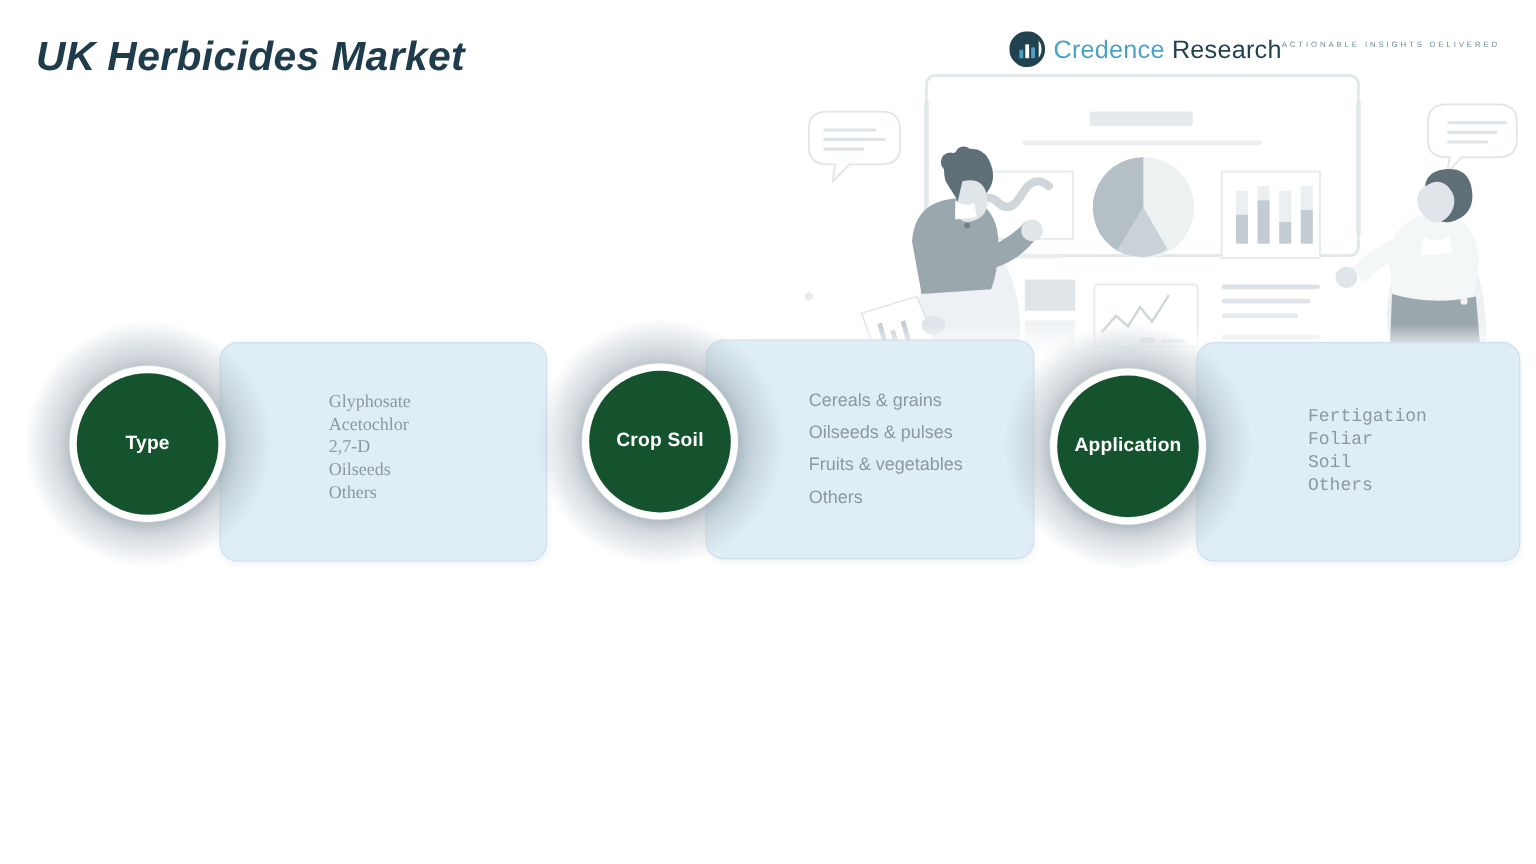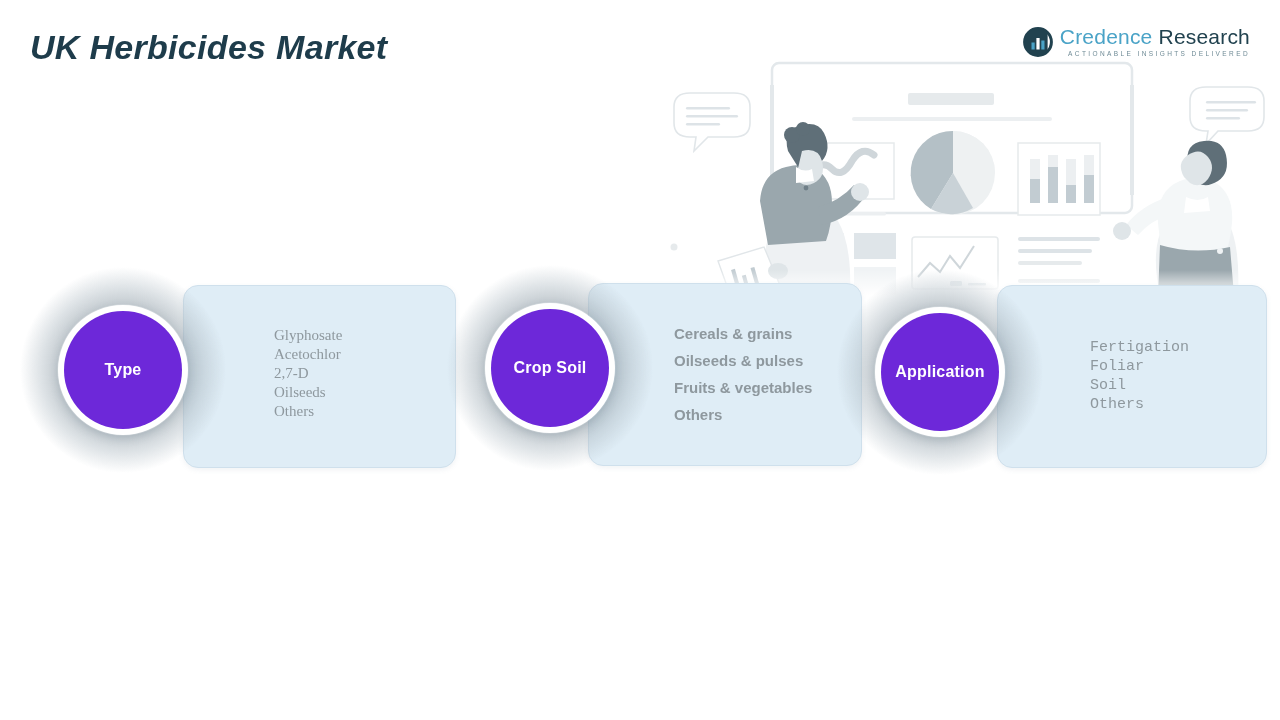--- a/index.html
+++ b/index.html
@@ -11,21 +11,21 @@
   .stage{position:absolute;left:0;top:0;width:1280px;height:720px;}
 
   
   .page-title{
     position:absolute;left:30px;top:28px;
     font-size:34px;font-weight:bold;font-style:italic;
     color:#1e3c4b;letter-spacing:.3px;white-space:nowrap;
   }
   .logo{position:absolute;right:30px;top:26px;display:flex;align-items:center;gap:7px;}
   .logo-mark{width:30px;height:30px;flex:0 0 auto;}
-  .logo-text{display:flex;flex-direction:column;line-height:1;}
+  .logo-text{display:flex;line-height:1;}
   .logo-name{font-size:21px;color:#4aa3c7;letter-spacing:.2px;white-space:nowrap;}
   .logo-name b{color:#21424f;font-weight:normal;}
   .logo-tag{
     font-size:6.5px;color:#6f8b96;letter-spacing:2.4px;
     margin-top:4px;text-align:right;white-space:nowrap;text-transform:uppercase;
   }
 
   
   .illus{position:absolute;left:660px;top:55px;width:620px;height:240px;}
 
@@ -51,21 +51,21 @@
         rgba(255,255,255,0) 70%);
     filter:blur(.4px);
   }
   .node .ring-white{
     position:absolute;left:39px;top:39px;width:130px;height:130px;border-radius:50%;
     background:#ffffff;
     box-shadow:0 3px 9px rgba(110,130,142,.30);
   }
   .node .disc{
     position:absolute;left:45px;top:45px;width:118px;height:118px;border-radius:50%;
-    background:#6d28d9;display:flex;align-items:center;justify-content:center;
+    background:#14532d;display:flex;align-items:center;justify-content:center;
   }
   .node .disc-label{
     color:#ffffff;font-size:16px;font-weight:bold;letter-spacing:.2px;white-space:nowrap;
   }
 </style>
 </head>
 <body>
 
 <div class="stage">
 
@@ -192,21 +192,21 @@
   <div class="panel" style="left:183px;width:271px;">
     <div class="panel-list" style="left:90px;top:40px;line-height:19px;font-family:Liberation Serif, serif;">
       <div>Glyphosate</div>
       <div>Acetochlor</div>
       <div>2,7-D</div>
       <div>Oilseeds</div>
       <div>Others</div>
     </div>
   </div>
 
-  <div class="panel" style="left:588px;width:272px;top:283px;font-weight:bold;">
+  <div class="panel" style="left:588px;width:272px;top:283px;">
     <div class="panel-list" style="left:85px;top:36px;line-height:27px;">
       <div>Cereals &amp; grains</div>
       <div>Oilseeds &amp; pulses</div>
       <div>Fruits &amp; vegetables</div>
       <div>Others</div>
     </div>
   </div>
 
   <div class="panel" style="left:997px;width:268px;top:285px;font-family:Liberation Mono, monospace;">
     <div class="panel-list" style="left:92px;top:52px;line-height:19px;">

